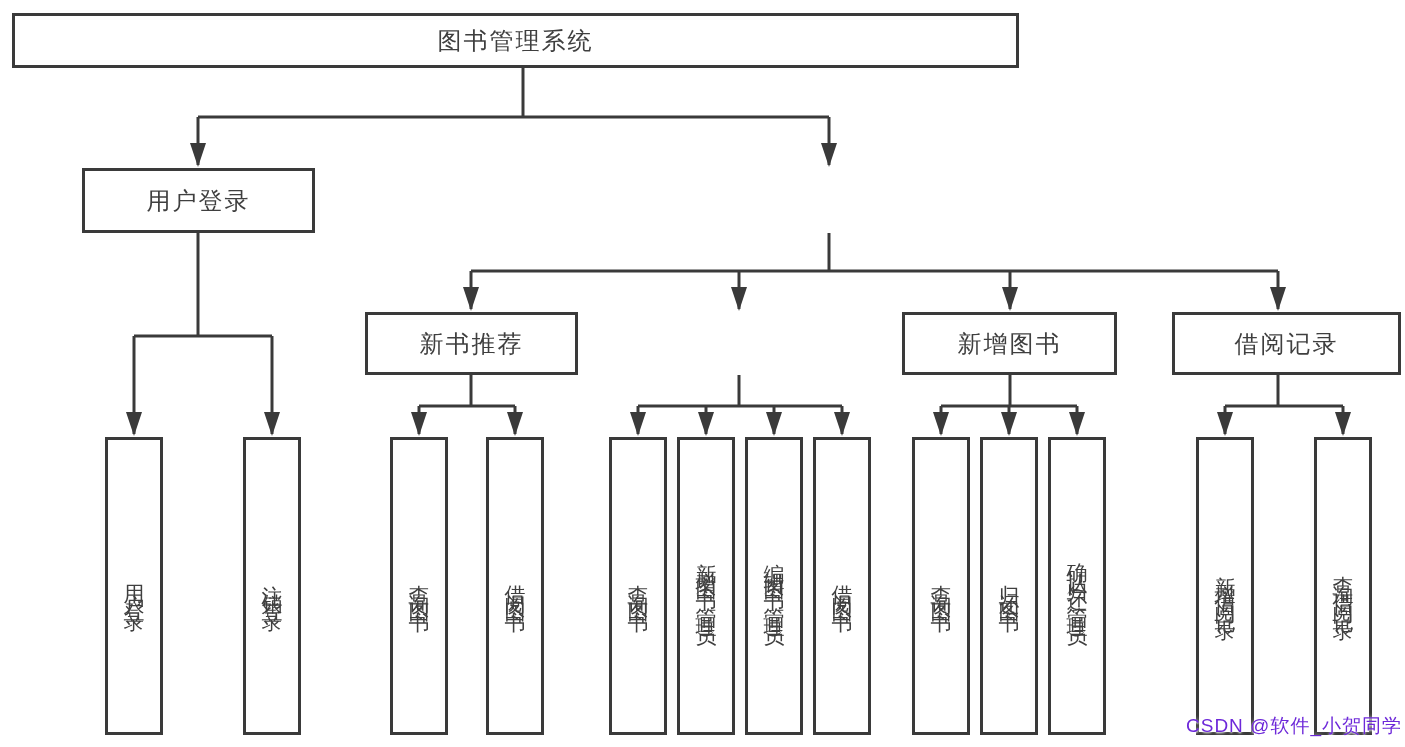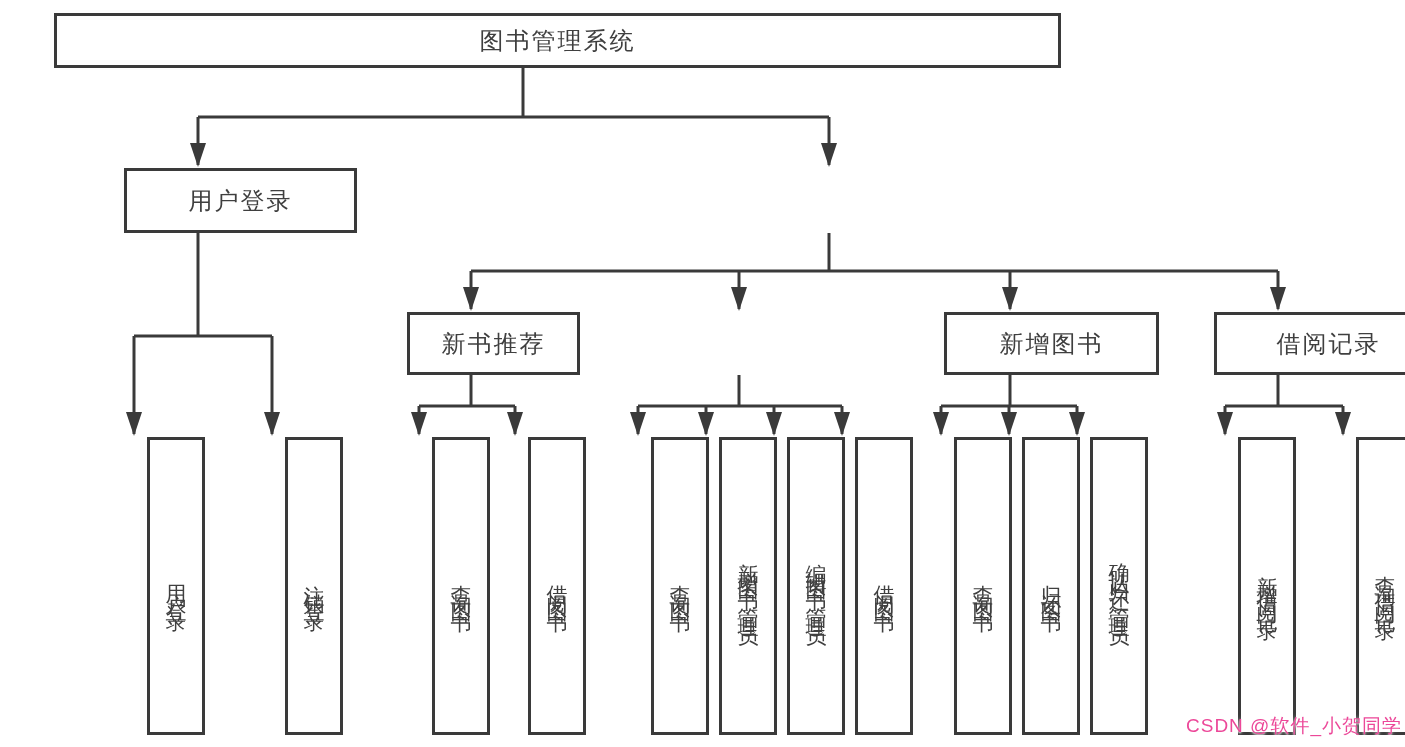--- a/index.html
+++ b/index.html
@@ -20,40 +20,39 @@
     position: absolute;
     box-sizing: border-box;
     background: #ffffff;
     border: 3px solid #3a3a3a;
     display: flex;
     align-items: center;
     justify-content: center;
     color: #3f3f3f;
     z-index: 1;
     white-space: nowrap;
-    margin-left: 42px;
   }
   .h-box {
     font-size: 24px;
     letter-spacing: 2px;
   }
   .v-box {
     writing-mode: vertical-rl;
     text-orientation: mixed;
     font-size: 21px;
     letter-spacing: 9px;
     white-space: normal;
   }
   .watermark {
     position: absolute;
     left: 1186px;
     top: 713px;
     z-index: 5;
     font-size: 19px;
-    color: #ec4899;
+    color: #6d28d9;
     letter-spacing: 1px;
     text-shadow: 0 1px 2px rgba(255,255,255,0.95), 0 0 4px rgba(255,255,255,0.8);
   }
 </style>
 </head>
 <body>
 
 <div id="stage">
 
   <svg id="connectors" width="1405" height="747" viewBox="0 0 1405 747">
@@ -98,21 +97,21 @@
       <path d="M1077 406 V434" marker-end="url(#arrow)"></path>
       <path d="M1225 406 V434" marker-end="url(#arrow)"></path>
       <path d="M1343 406 V434" marker-end="url(#arrow)"></path>
     </g>
   </svg>
 
   <div class="box h-box" style="left:12px; top:13px; width:1007px; height:55px;">图书管理系统</div>
 
   <div class="box h-box" style="left:82px; top:168px; width:233px; height:65px;">用户登录</div>
 
-  <div class="box h-box" style="left:365px; top:312px; width:173px; height:63px;text-align:right;">新书推荐</div>
+  <div class="box h-box" style="left:365px; top:312px; width:213px; height:63px;text-align:right;">新书推荐</div>
   <div class="box h-box" style="left:902px; top:312px; width:215px; height:63px;">新增图书</div>
   <div class="box h-box" style="left:1172px; top:312px; width:229px; height:63px;">借阅记录</div>
 
   <div class="box v-box" style="left:105px; top:437px; width:58px; height:298px;">用户登录</div>
   <div class="box v-box" style="left:243px; top:437px; width:58px; height:298px;">注销登录</div>
 
   <div class="box v-box" style="left:390px; top:437px; width:58px; height:298px;">查询图书</div>
   <div class="box v-box" style="left:486px; top:437px; width:58px; height:298px;">借阅图书</div>
 
   <div class="box v-box" style="left:609px; top:437px; width:58px; height:298px;">查询图书</div>

